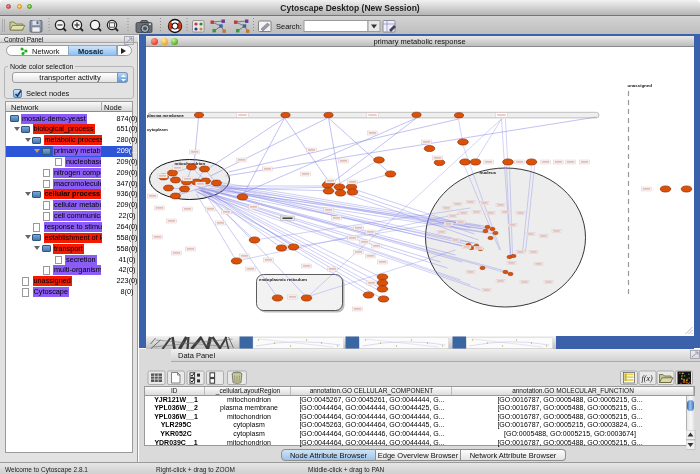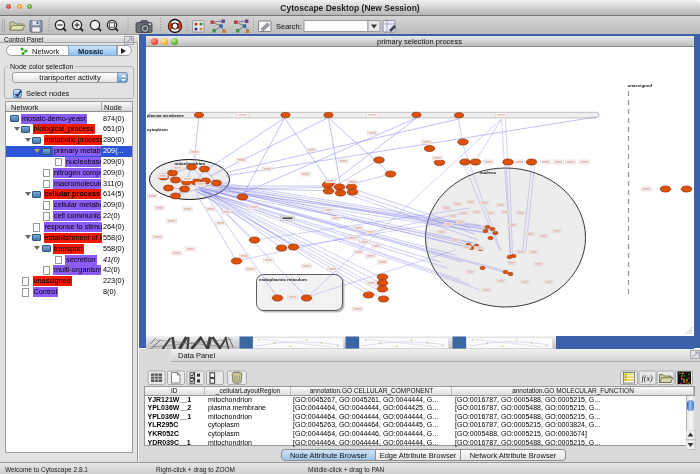--- a/index.html
+++ b/index.html
@@ -1,18 +1,18 @@
 <!DOCTYPE html>
 <html><head><meta charset="utf-8">
 <style>
 *{margin:0;padding:0;box-sizing:border-box;}
 svg{display:block;}
 html,body{width:700px;height:474px;overflow:hidden;background:#fff;}
 body{font-family:"Liberation Sans",sans-serif;position:relative;}
-.abs{position:absolute;}
+.abs{position:absolute;text-align:center;}
 #titlebar{left:0;top:0;width:700px;height:16px;background:linear-gradient(#f2f2f2,#d6d6d6 45%,#b4b4b4);border-bottom:1px solid #757575;border-radius:4px 4px 0 0;}
 .tl{position:absolute;top:4.1px;width:5px;height:5px;border-radius:50%;}
 #titletext{left:0;top:3px;width:700px;text-align:center;font-size:8.5px;font-weight:bold;color:#222;}
 #toolbar{left:0;top:16px;width:700px;height:19px;background:linear-gradient(#d4d4d4,#bdbdbd);border-bottom:1px solid #9a9a9a;}
 
 #cpanel{left:0;top:35px;width:138px;height:427px;background:#e2e2e2;border-right:1px solid #9a9a9a;}
 #cphead{left:0;top:35px;width:138px;height:8px;background:linear-gradient(#efefef,#d4d4d4);border-bottom:1px solid #a5a5a5;}
 #cphead span{position:absolute;left:4px;top:0.5px;font-size:6.5px;color:#111;}
 
 #cptabs{left:6px;top:45px;width:126px;height:11px;background:#fdfdfd;border:1px solid #9b9b9b;border-radius:6px;}
@@ -243,27 +243,27 @@
       <div class="num" style="">209(0)</div>
     </div>
 <div class="trow" style="top:167.2px;">
       <div class="file" style="left:36.5px;"></div>
       <div class="lbl grn" style="left:47.0px;max-width:48px;">nitrogen compo</div>
       <div class="num" style="">209(0)</div>
     </div>
 <div class="trow" style="top:178.1px;">
       <div class="file" style="left:36.5px;"></div>
       <div class="lbl grn" style="left:47.0px;max-width:48px;">macromolecule</div>
-      <div class="num" style="">311(0)</div>
+      <div class="num" style="">347(0)</div>
     </div>
 <div class="trow" style="top:188.9px;">
       <div class="arrow" style="left:18.5px;"></div>
       <div class="folder" style="left:26.0px;"></div>
       <div class="lbl red" style="left:37.5px;max-width:58px;font-weight:bold;">cellular process</div>
-      <div class="num" style="">614(5)</div>
+      <div class="num" style="">936(0)</div>
     </div>
 <div class="trow" style="top:199.8px;">
       <div class="file" style="left:36.5px;"></div>
       <div class="lbl grn" style="left:47.0px;max-width:48px;">cellular metabo</div>
       <div class="num" style="">209(0)</div>
     </div>
 <div class="trow" style="top:210.6px;">
       <div class="file" style="left:36.5px;"></div>
       <div class="lbl grn" style="left:47.0px;max-width:48px;">cell communicat</div>
       <div class="num" style="">22(0)</div>
@@ -278,48 +278,48 @@
       <div class="folder" style="left:26.0px;"></div>
       <div class="lbl red" style="left:37.5px;max-width:58px;">establishment of lo</div>
       <div class="num" style="">558(0)</div>
     </div>
 <div class="trow" style="top:243.2px;">
       <div class="arrow" style="left:28.0px;"></div>
       <div class="folder" style="left:35.5px;"></div>
       <div class="lbl red" style="left:47.0px;max-width:48px;">transport</div>
       <div class="num" style="">558(0)</div>
     </div>
-<div class="trow" style="top:254.0px;font-style:italic;">
+<div class="trow" style="top:254.0px;">
       <div class="file" style="left:48.5px;"></div>
       <div class="lbl grn" style="left:59.0px;max-width:36px;">secretion</div>
       <div class="num" style="">41(0)</div>
     </div>
 <div class="trow" style="top:264.9px;">
       <div class="file" style="left:36.5px;"></div>
       <div class="lbl grn" style="left:47.0px;max-width:48px;">multi-organism pro</div>
       <div class="num" style="">42(0)</div>
     </div>
 <div class="trow" style="top:275.8px;">
       <div class="file" style="left:16.0px;"></div>
       <div class="lbl red" style="left:26.5px;max-width:68px;">unassigned</div>
       <div class="num" style="">223(0)</div>
     </div>
 <div class="trow" style="top:286.6px;">
       <div class="file" style="left:16.0px;"></div>
-      <div class="lbl grn" style="left:26.5px;max-width:68px;">Control</div>
+      <div class="lbl grn" style="left:26.5px;max-width:68px;">Cytoscape</div>
       <div class="num" style="">8(0)</div>
     </div>
 </div>
 
 <div id="netframe" class="abs"></div>
 <div id="nettitle" class="abs"></div>
 <div class="tl" style="left:150.5px;top:38px;width:7px;height:7px;background:radial-gradient(circle at 35% 30%,#ff9a8a,#ee4b3c 60%,#b52618);"></div>
 <div class="tl" style="left:161px;top:38px;width:7px;height:7px;background:radial-gradient(circle at 35% 30%,#ffe9a8,#f7b42c 60%,#c78a10);"></div>
 <div class="tl" style="left:171px;top:38px;width:7px;height:7px;background:radial-gradient(circle at 35% 30%,#c8f3a0,#62ba2f 60%,#3d8d12);"></div>
-<div id="nettitletext" class="abs">primary selection process</div>
+<div id="nettitletext" class="abs">primary metabolic response</div>
 <div id="netcanvas" class="abs"></div>
 <div class="abs" style="left:145.5px;top:47px;width:548.5px;height:289px;overflow:hidden;">
     <svg width="548.5" height="289" viewBox="145.5 47 548.5 289">
 <rect x="147.5" y="112.3" width="451" height="5.6" rx="2.8" fill="#efefef" stroke="#9a9a9a" stroke-width="0.6"></rect>
 <ellipse cx="189" cy="179.5" rx="40" ry="20" fill="#ececec" fill-opacity="0.92" stroke="#111" stroke-width="1"></ellipse>
 <ellipse cx="505" cy="237.5" rx="80" ry="69.5" fill="#ececec" fill-opacity="0.92" stroke="#222" stroke-width="0.9"></ellipse>
 <rect x="258" y="276.5" width="86" height="36" rx="7" fill="#777" fill-opacity="0.5"></rect>
 <rect x="256" y="274.5" width="86" height="36" rx="7" fill="#f2f2f2" stroke="#333" stroke-width="0.8"></rect>
 <line x1="628" y1="91" x2="628" y2="294" stroke="#999" stroke-width="1.2" stroke-dasharray="5,4"></line>
 <line x1="172" y1="173" x2="191" y2="167" stroke="#8585e8" stroke-width="0.6" stroke-opacity="0.72"></line>
@@ -816,19 +816,19 @@
 </div>
 <div id="sbar" class="abs"></div>
 <svg width="10" height="20" style="position:absolute;left:685.5px;top:429.5px;">
 <rect x="0" y="0" width="9" height="9.5" fill="#f0f0f0" stroke="#b0b0b0" stroke-width="0.6"></rect>
 <path d="M4.5 2.5 L7.5 6.5 L1.5 6.5 Z" fill="#333"></path>
 <rect x="0" y="10" width="9" height="9.5" fill="#f0f0f0" stroke="#b0b0b0" stroke-width="0.6"></rect>
 <path d="M4.5 17 L7.5 13 L1.5 13 Z" fill="#333"></path>
 </svg>
 <div id="sthumb" class="abs"></div>
 <div class="btab" style="left:281px;width:95px;background:linear-gradient(#cfe2f5,#9fc4e8);border-radius:4px 0 0 4px;">Node Attribute Browser</div>
-<div class="btab" style="left:376px;width:85px;border-left:none;">Edge Attribute Browser</div>
+<div class="btab" style="left:376px;width:85px;border-left:none;">Edge Overview Browser</div>
 <div class="btab" style="left:461px;width:105px;border-left:none;border-radius:0 4px 4px 0;">Network Attribute Browser</div>
 <div id="statusbar" class="abs">
 <span style="left:5px;">Welcome to Cytoscape 2.8.1</span>
 <span style="left:156px;">Right-click + drag to ZOOM</span>
 <span style="left:308px;">Middle-click + drag to PAN</span>
 </div>
 
 </body></html>

